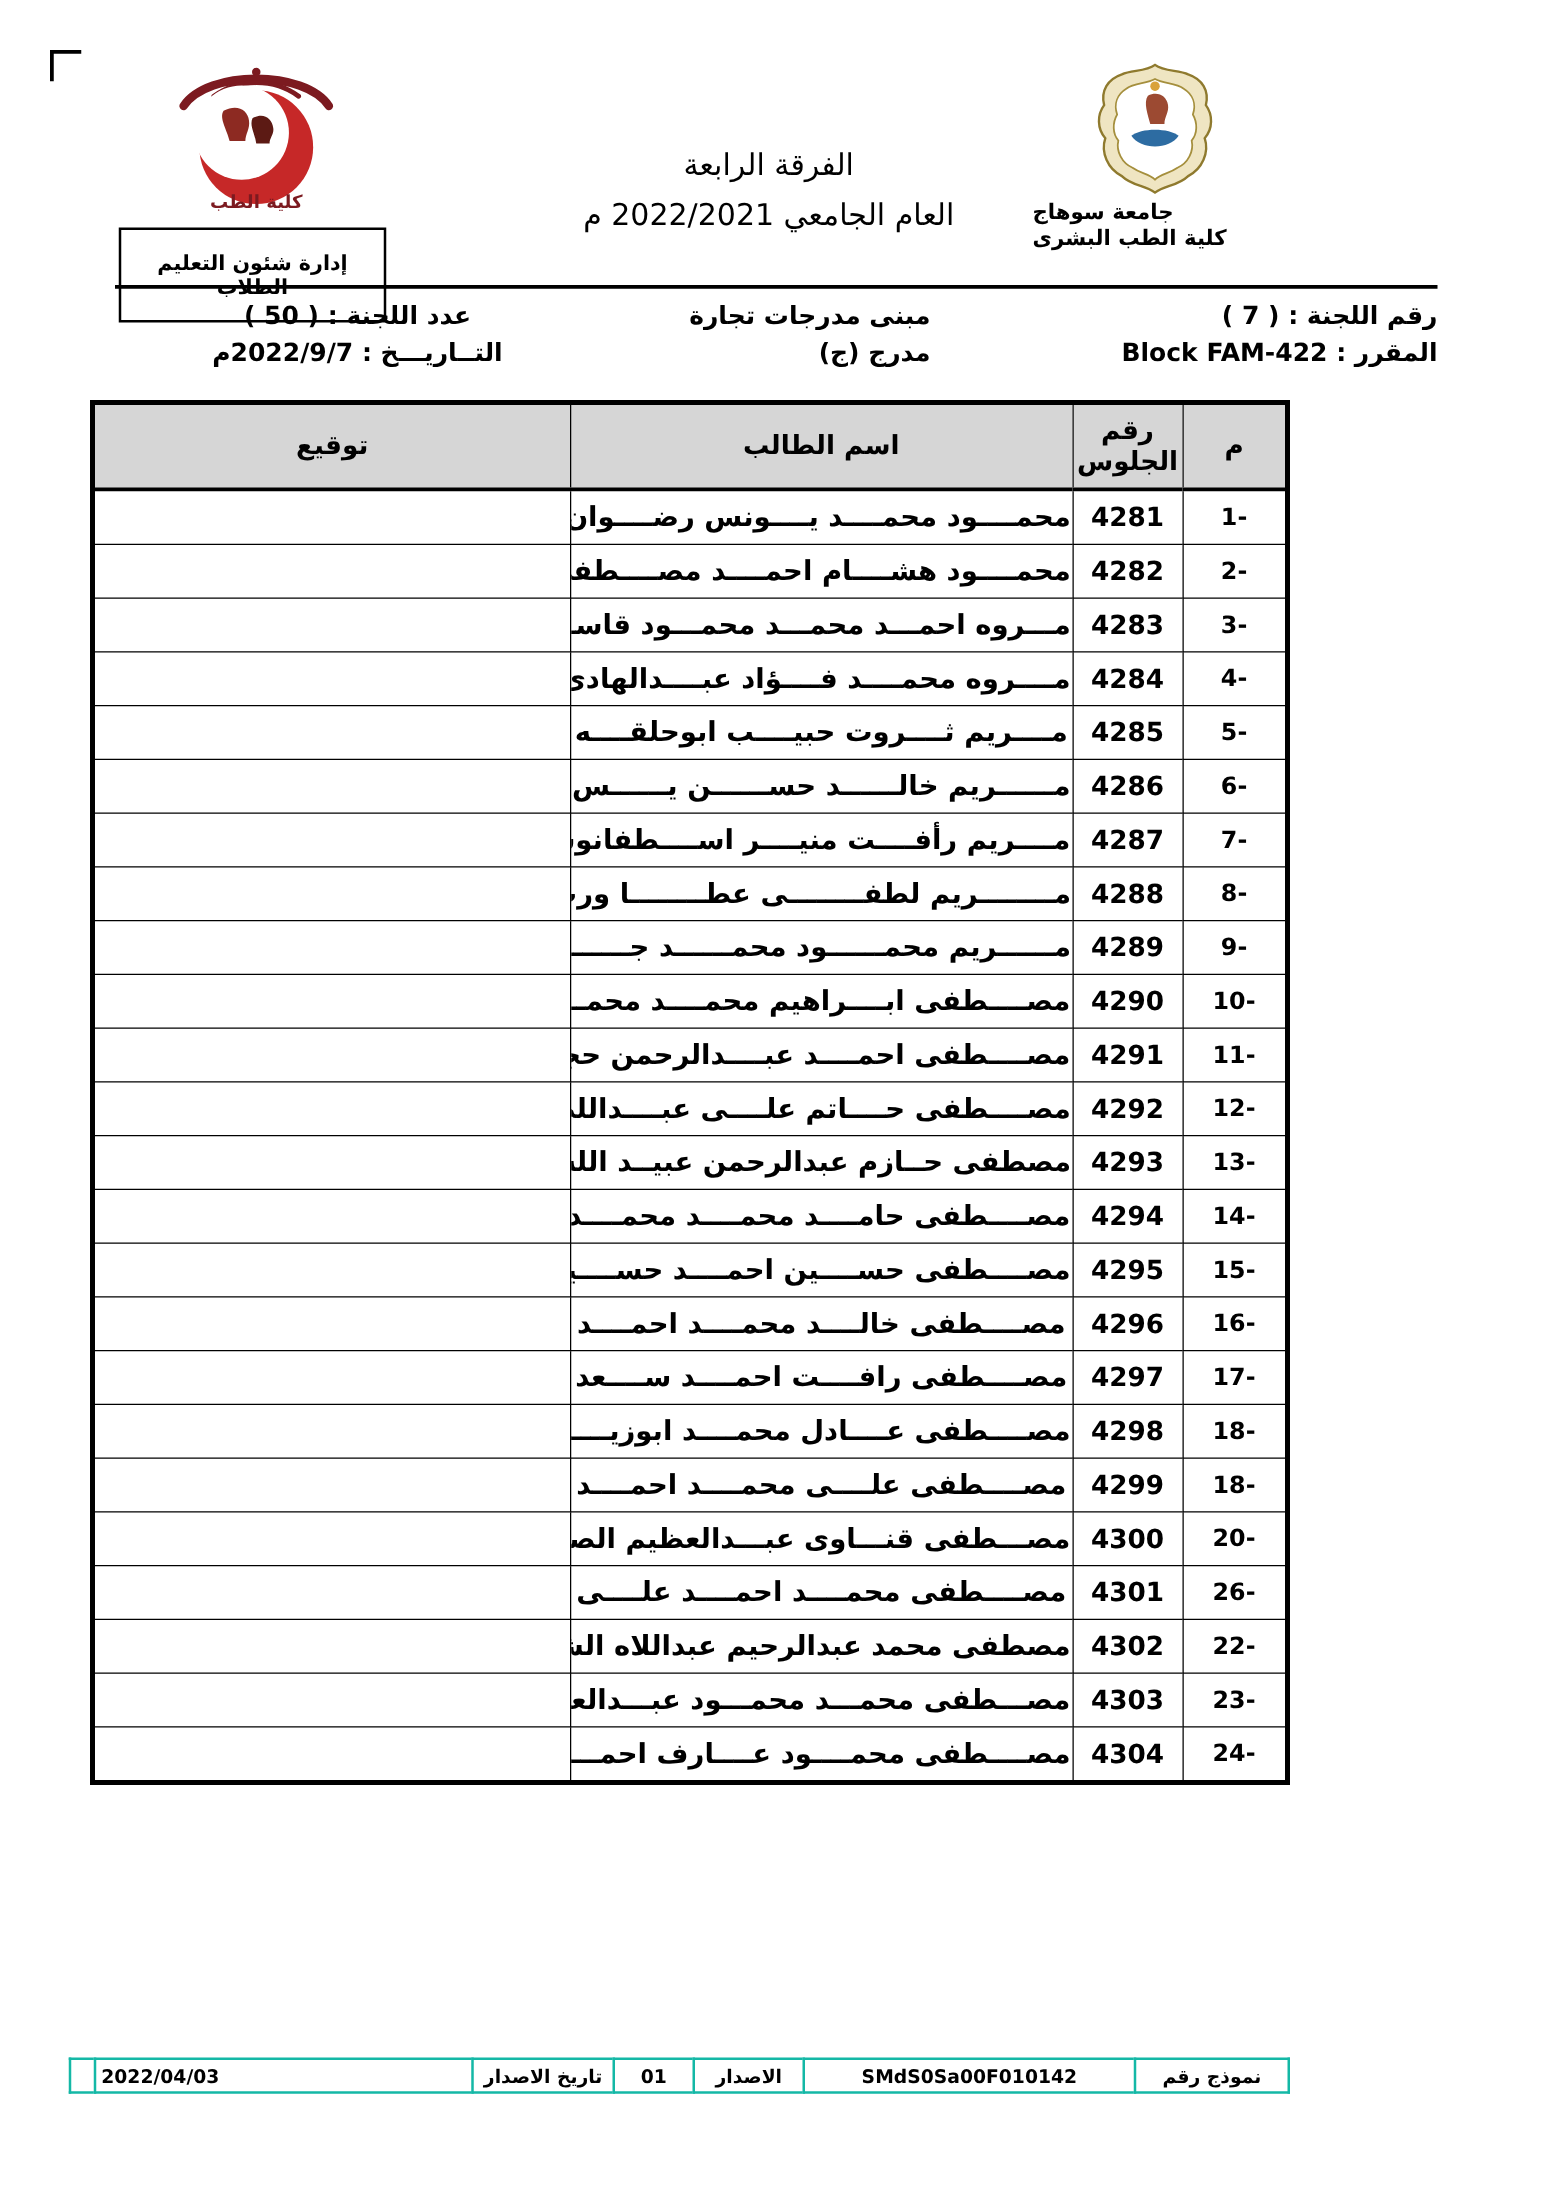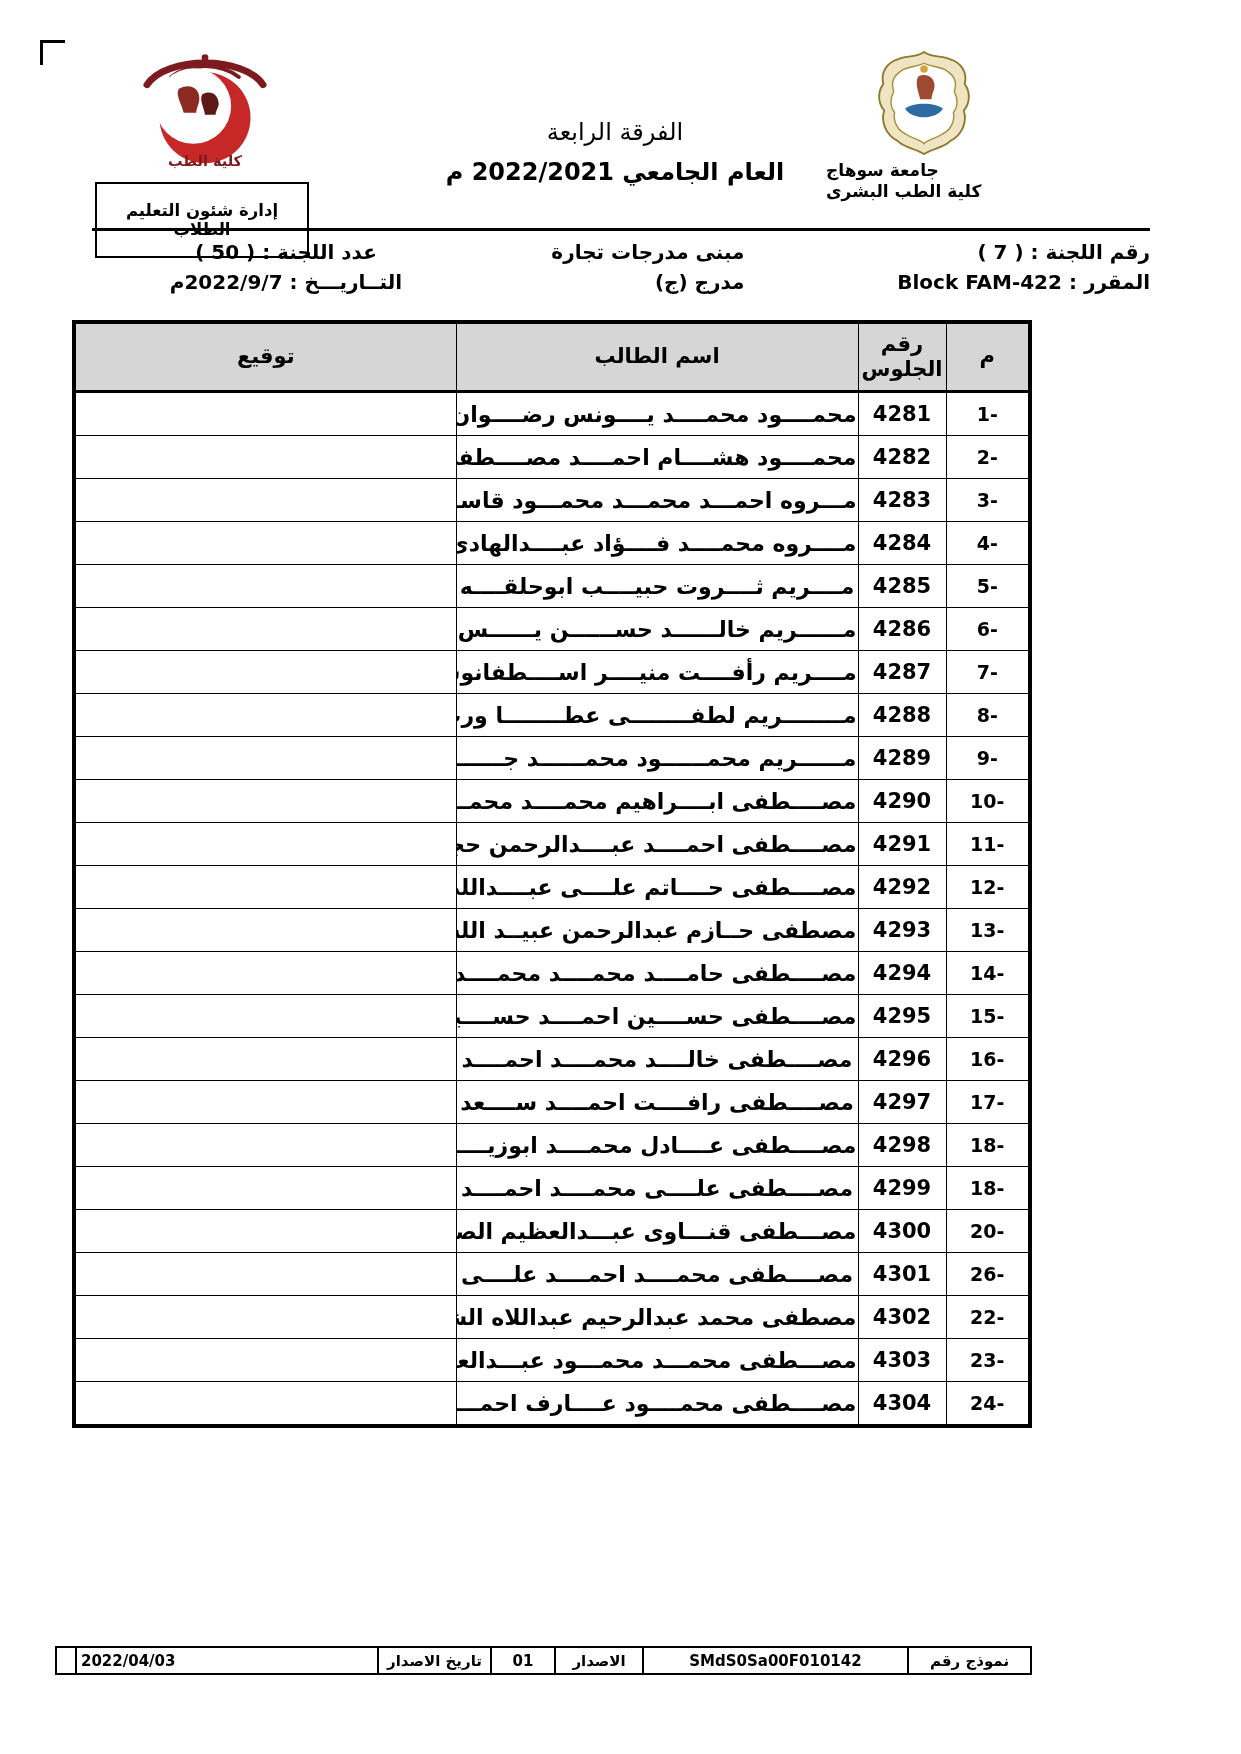--- a/index.html
+++ b/index.html
@@ -6,21 +6,21 @@
   .page{position:relative;width:1241px;height:1754px;background:#fff;direction:rtl;
         font-family:"DejaVu Sans",sans-serif;color:#000;overflow:hidden;}
   .corner-mark{position:absolute;top:40px;left:40px;width:22px;height:22px;
         border-top:3px solid #000;border-left:3px solid #000;}
   
   .org-block{position:absolute;top:50px;left:826px;width:195px;text-align:left;}
   .org-block svg{display:block;margin:0 auto 4px auto;}
   .org-name{font-weight:bold;font-size:17px;line-height:1.25;}
   .center-titles{position:absolute;top:118px;left:400px;width:430px;text-align:center;}
   .title1{font-weight:normal;font-size:24px;}
-  .title2{font-weight:bold;font-size:24px;margin-top:12px;}
+  .title2{font-weight:normal;font-size:24px;margin-top:12px;}
   .left-logo{position:absolute;top:46px;left:110px;width:190px;text-align:center;}
   .dept-box{position:absolute;top:182px;left:95px;width:214px;border:2px solid #000;
         text-align:center;font-weight:bold;font-size:16.5px;padding:17px 2px;box-sizing:border-box;}
   .header-rule{position:absolute;top:228px;left:92px;width:1058px;height:3px;background:#000;}
   
   .info{position:absolute;top:240px;left:92px;width:1058px;display:grid;
         grid-template-columns:1.15fr 0.75fr 1.1fr;row-gap:6px;font-weight:bold;font-size:20px;}
   .info .r{text-align:right;}
   .info .c{text-align:right;}
   .info .l{text-align:center;}
@@ -30,21 +30,21 @@
   .main-table th,.main-table td{border:1px solid #000;text-align:center;vertical-align:middle;overflow:hidden;}
   .main-table thead th{background:#d6d6d6;font-weight:bold;font-size:21px;height:64px;
         border-bottom:3px solid #000;line-height:1.2;}
   .main-table td{height:40px;font-weight:bold;}
   .main-table td.cell-no{font-size:19px;direction:ltr;}
   .main-table td.cell-seat{font-size:21px;}
   .main-table td.cell-name{font-size:22px;white-space:nowrap;}
   
   .footer-table{position:absolute;top:1646px;left:55px;border-collapse:collapse;
         table-layout:fixed;font-weight:bold;font-size:15px;}
-  .footer-table td{border:2px solid #000000;height:27px;text-align:center;vertical-align:middle;
+  .footer-table td{border:2px solid #14b8a6;height:27px;text-align:center;vertical-align:middle;
         padding:0 6px;box-sizing:border-box;overflow:hidden;}
   .footer-table td.date-cell{text-align:right;padding-left:4px;padding-right:14px;direction:ltr;text-align:left;}
 </style>
 </head>
 <body>
 
 <div class="page">
 
   <div class="corner-mark"></div>
 

